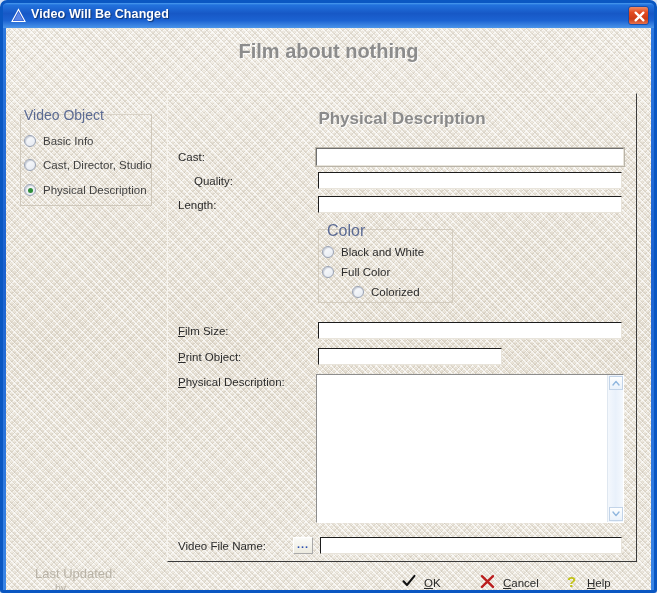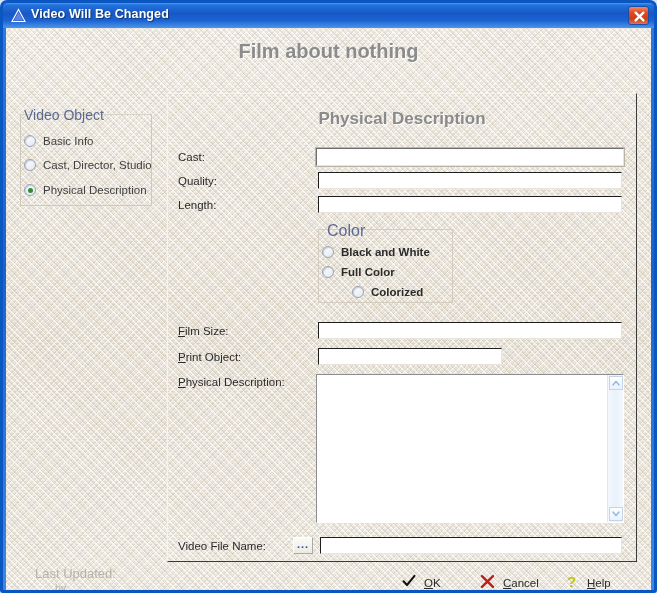--- a/index.html
+++ b/index.html
@@ -140,21 +140,21 @@
 
   
   #color-group{
     position:absolute;left:150px;top:135px;width:133px;height:72px;
     border:1px solid #d3ccbf;
   }
   #color-legend{
     position:absolute;left:156px;top:128px;font-size:16px;color:#5b6a93;padding:0 3px;
   }
   .cradio{
-    position:absolute;left:154px;height:15px;display:flex;align-items:center;cursor:pointer;font-weight:bold;
+    position:absolute;left:154px;height:15px;display:flex;align-items:center;cursor:pointer;
   }
   .cradio .radio{
     width:12px;height:12px;border-radius:50%;box-sizing:border-box;
     border:1px solid #9aa3b5;
     background:linear-gradient(145deg,#ffffff 0%,#eef1f6 60%,#e2e7ef 100%);
     box-shadow:inset 1px 1px 1px rgba(140,150,170,.45);
     flex:0 0 auto;position:relative;
   }
   .cradio span.lbl{margin-left:7px;font-size:11.5px;color:#2b2b2b;white-space:nowrap;}
   #cradio-0{top:150px;}
@@ -256,21 +256,21 @@
     <div id="meta-updated">Last Updated:</div>
     <div id="meta-by">by</div>
 
     <div id="panel">
 
       <div id="panel-heading">Physical Description</div>
 
       <div class="flabel" style="left:10px;top:57px;">Cast:</div>
       <input class="tfield focused" style="left: 148px; top: 54px; width: 308px;" value="">
 
-      <div class="flabel" style="left:10px;top:81px;">Quality:</div>
+      <div class="flabel" style="left:26px;top:81px;">Quality:</div>
       <input class="tfield" style="left: 150px; top: 78px; width: 304px;" value="">
 
       <div class="flabel" style="left:10px;top:105px;">Length:</div>
       <input class="tfield" style="left: 150px; top: 102px; width: 304px;" value="">
 
       <div id="color-group"></div>
       <div id="color-legend">Color</div>
 
       <div class="cradio" id="cradio-0">
         <span class="radio"></span>

